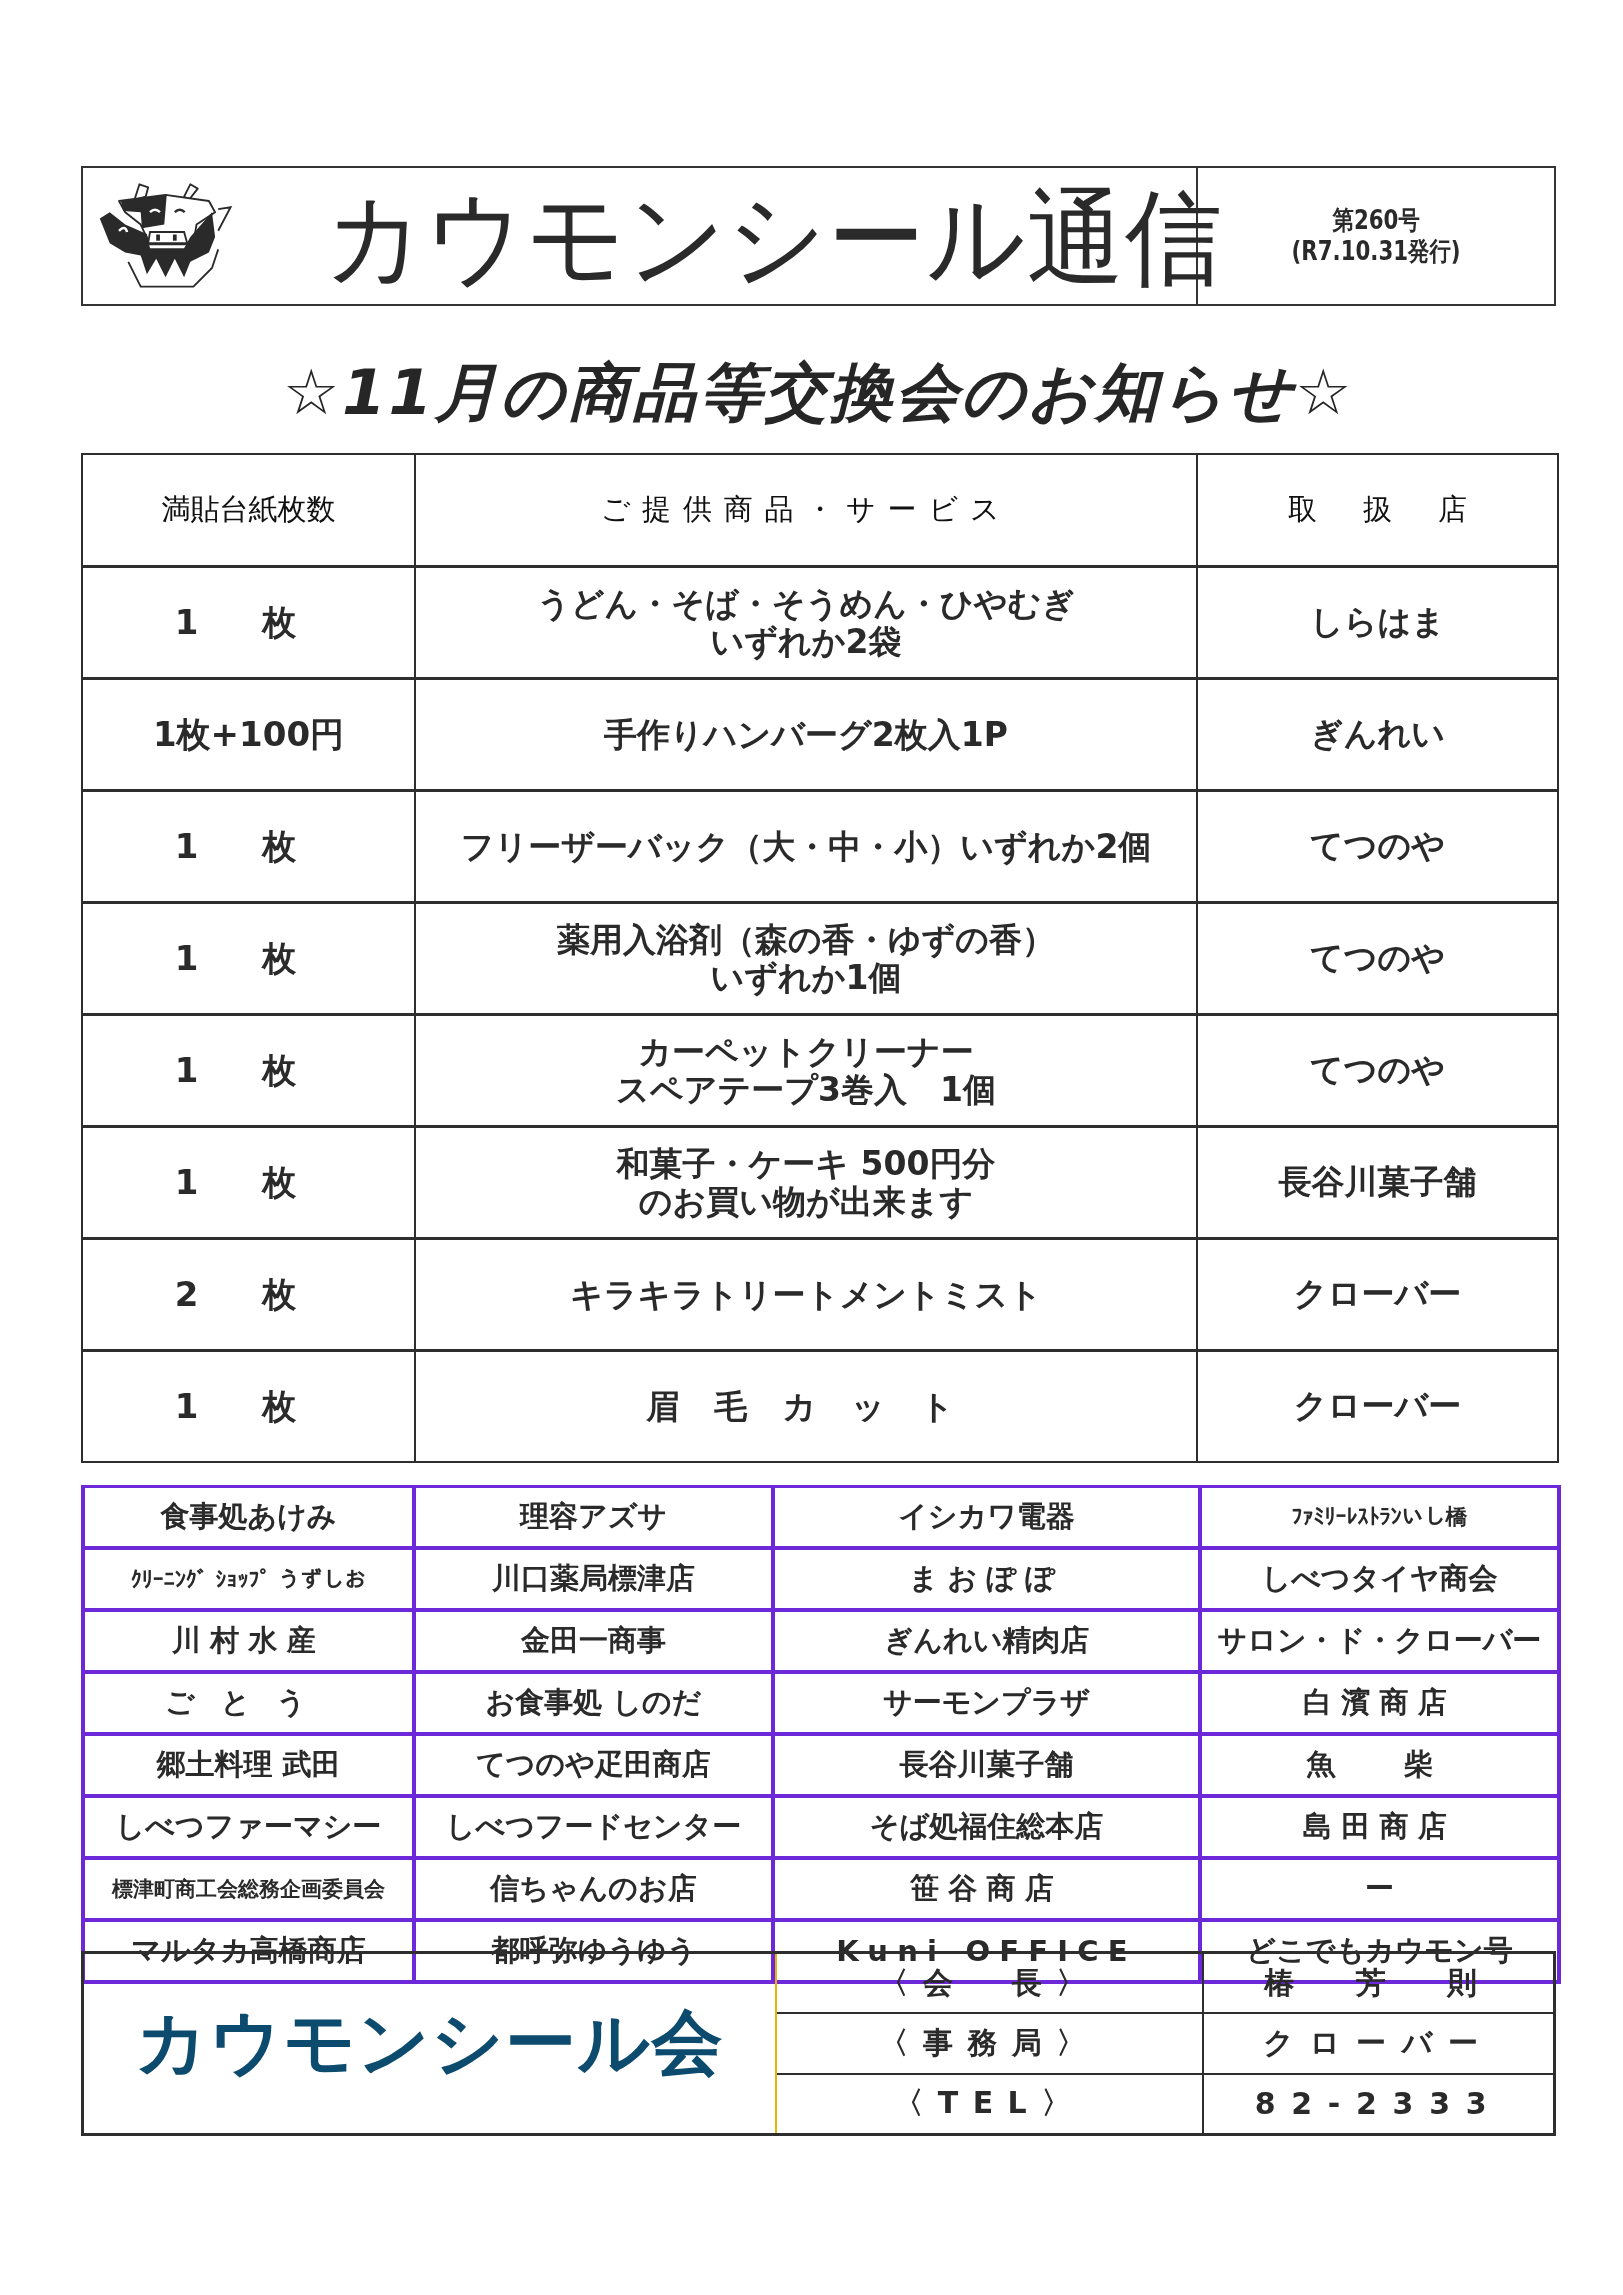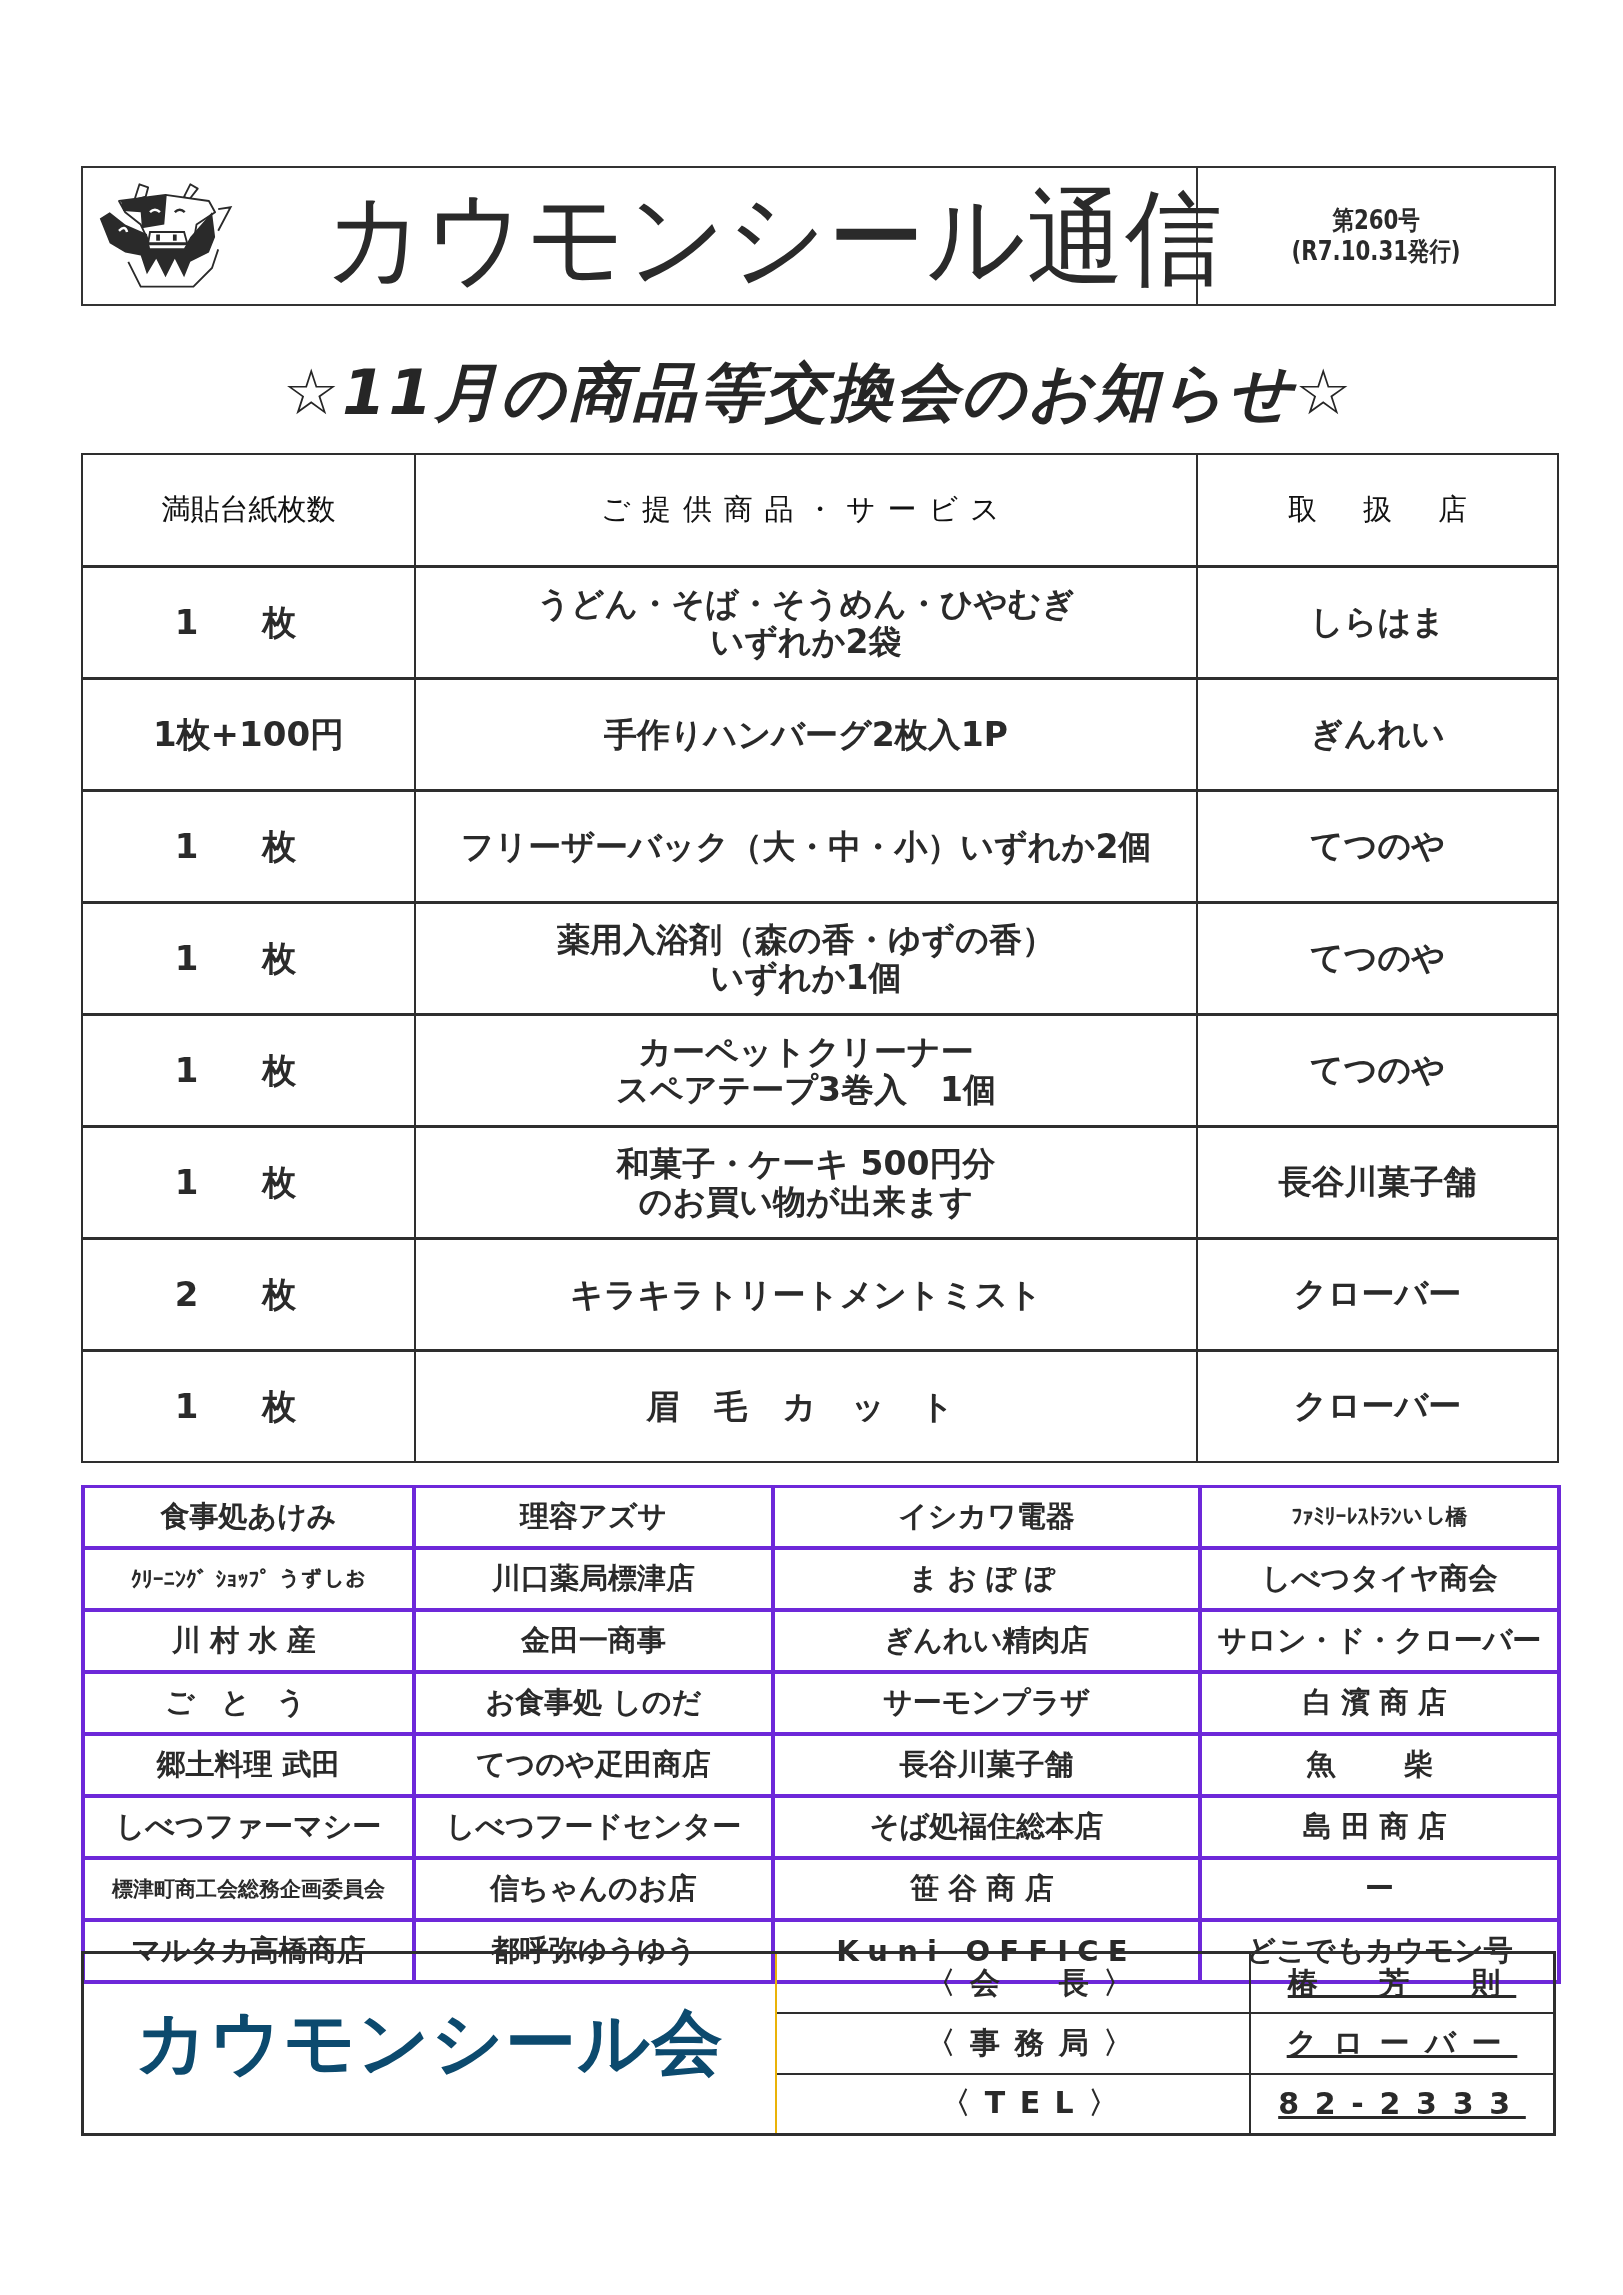--- a/index.html
+++ b/index.html
@@ -87,25 +87,25 @@
       width: 691px; border-right: 2px solid #eab308;
       display: flex; align-items: center; justify-content: center;
       font-size: 71px; font-weight: bold; color: #0c4a6e; letter-spacing: 1.3px;
     }
     #footer .grid { flex: 1; display: flex; flex-direction: column; }
     #footer .grid .r { flex: 1; display: flex; border-top: 2.6px solid #2e2e2e; }
     #footer .grid .r:first-child { border-top: none; }
     #footer .grid .k {
       width: 425px; border-right: 2px solid #2e2e2e;
       display: flex; align-items: center; justify-content: center;
-      font-size: 30px; font-weight: bold; color: #2a2a2a; letter-spacing: 14.4px; margin-left: 47px;
+      font-size: 30px; font-weight: bold; color: #2a2a2a; letter-spacing: 14.4px;
     }
     #footer .grid .v {
       flex: 1; display: flex; align-items: center; justify-content: center;
-      font-size: 30px; font-weight: bold; color: #2a2a2a; letter-spacing: 15.7px; text-decoration: underline;
+      font-size: 30px; font-weight: bold; color: #2a2a2a; letter-spacing: 15.7px;
     }
   </style>
 </head>
 <body>
 
 <div id="masthead" class="abs">
   <div class="main">
     <svg class="logo" viewBox="0 0 240 200">
       <g fill="none" stroke="#2a2a2a" stroke-width="3" stroke-linejoin="round">
         <path d="M70 40 L78 15 L92 20 L88 35 Z" fill="#fff"></path>

